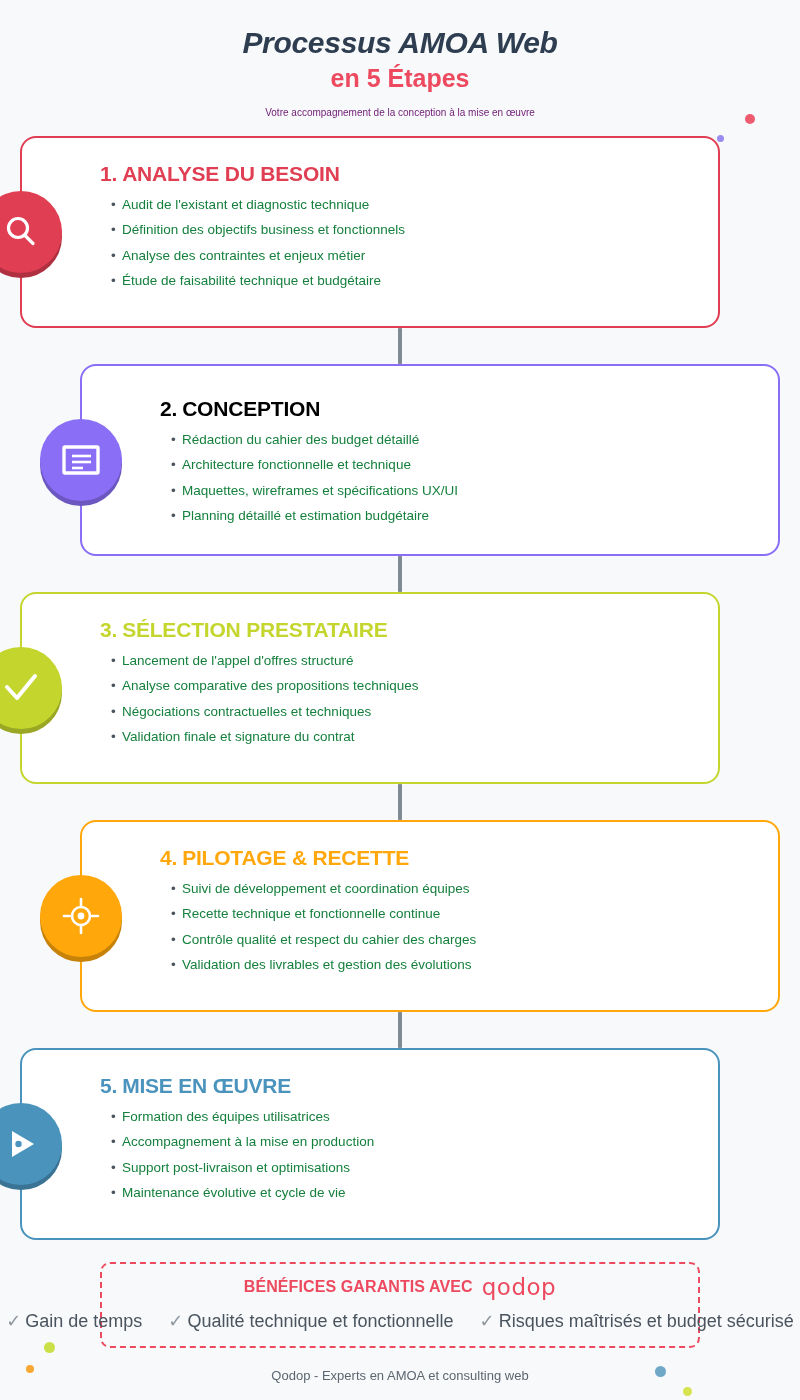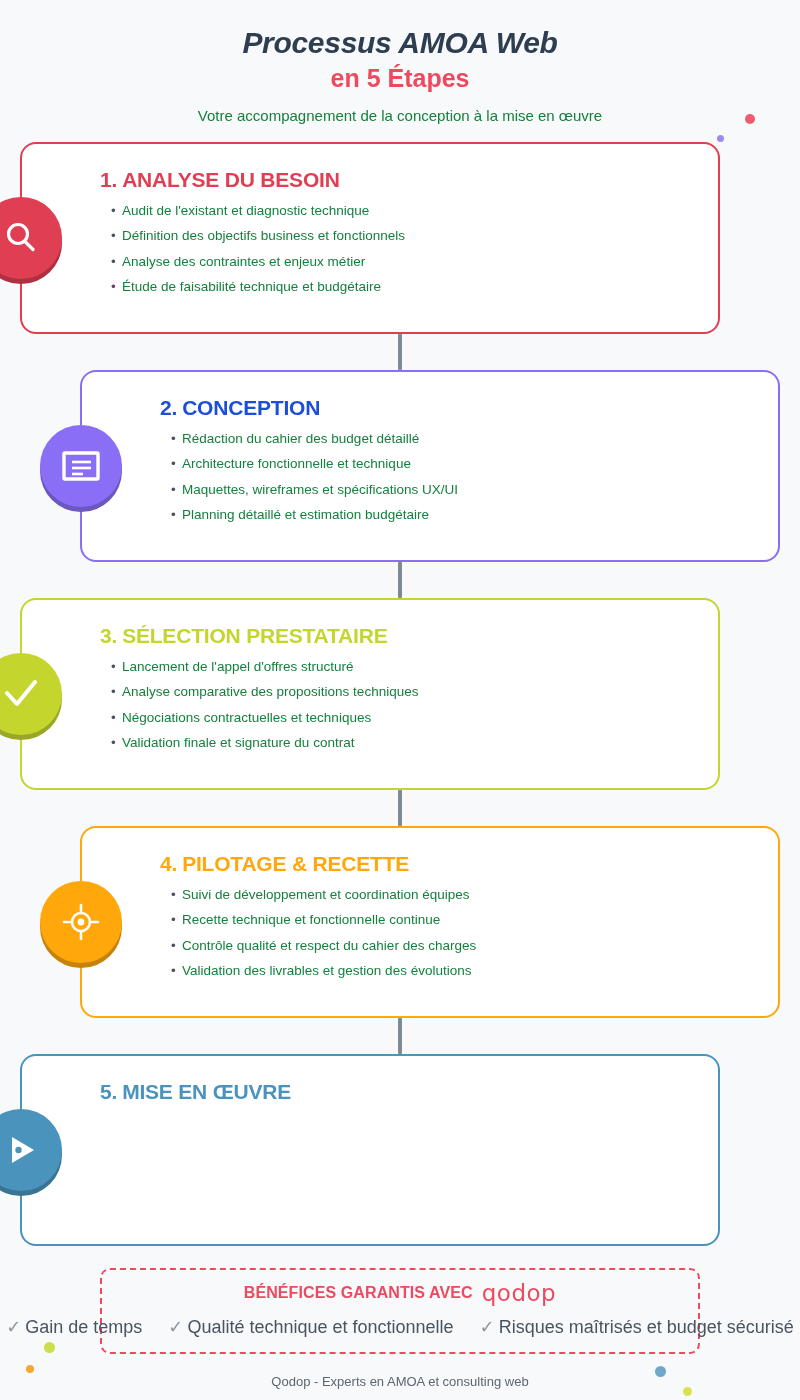--- a/index.html
+++ b/index.html
@@ -14,21 +14,21 @@
   .header { text-align:center; padding-top:26px; }
   .title-1 {
     font-size:30px; font-weight:bold; color:#2e3e50;
     letter-spacing:-0.3px; line-height:1.15;font-style:italic;
   }
   .title-2 {
     font-size:25px; font-weight:bold; color:#ed4a5f;
     line-height:1.25; margin-top:2px;
   }
   .subtitle {
-    font-size:15px; color:#15803d; margin-top:13px;
+    font-size:10px; color:#701a75; margin-top:13px;
   }
 
   
   .steps { position:relative; margin-top:18px; }
 
   .card {
     position:relative;
     border:2px solid #ccc;
     border-radius:16px;
     background:#ffffff;
@@ -146,21 +146,21 @@
       <div class="card-inner">
         <div class="icon-circle" style="background: rgb(138, 110, 245); box-shadow: rgb(108, 86, 191) 0px 5px 0px;">
           <svg width="40" height="32" viewBox="0 0 40 32">
             <rect x="3" y="3" width="34" height="26" rx="1" stroke="#fff" fill="none" stroke-width="3.4"></rect>
             <line x1="11" y1="12" x2="30" y2="12" stroke="#fff" stroke-width="2.6"></line>
             <line x1="11" y1="18" x2="30" y2="18" stroke="#fff" stroke-width="2.6"></line>
             <line x1="11" y1="24" x2="22" y2="24" stroke="#fff" stroke-width="2.6"></line>
           </svg>
         </div>
         <div class="card-body">
-          <div class="card-title" style="color: #1d4ed8;"><span class="num">2.</span><span>CONCEPTION</span></div>
+          <div class="card-title" style="color: #000000; margin-top: 7px;"><span class="num">2.</span><span>CONCEPTION</span></div>
           <ul class="bullets">
             <li>Rédaction du cahier des budget détaillé</li>
             <li>Architecture fonctionnelle et technique</li>
             <li>Maquettes, wireframes et spécifications UX/UI</li>
             <li>Planning détaillé et estimation budgétaire</li>
           </ul>
         </div>
       </div>
     </div>
     <div class="connector"></div>
@@ -210,20 +210,26 @@
     <div class="card wide-left" style="border-color: rgb(74, 147, 189);">
       <div class="card-inner">
         <div class="icon-circle" style="background: rgb(74, 147, 189); box-shadow: rgb(58, 115, 147) 0px 5px 0px;">
           <svg width="40" height="40" viewBox="0 0 40 40">
             <path d="M11 7 L33 20 L11 33 Z" fill="#fff"></path>
             <circle cx="17.5" cy="20" r="3.2" fill="#4a93bd"></circle>
           </svg>
         </div>
         <div class="card-body">
           <div class="card-title" style="color: rgb(74, 147, 189);"><span class="num">5.</span><span>MISE EN ŒUVRE</span></div>
+          <ul class="bullets">
+            <li>Formation des équipes utilisatrices</li>
+            <li>Accompagnement à la mise en production</li>
+            <li>Support post-livraison et optimisations</li>
+            <li>Maintenance évolutive et cycle de vie</li>
+          </ul>
         </div>
       </div>
     </div>
   </div>
 
 <div class="benefits">
   <div class="benefits-title">
     <span>BÉNÉFICES GARANTIS AVEC</span>
     <span class="brand">qodop</span>
   </div>

